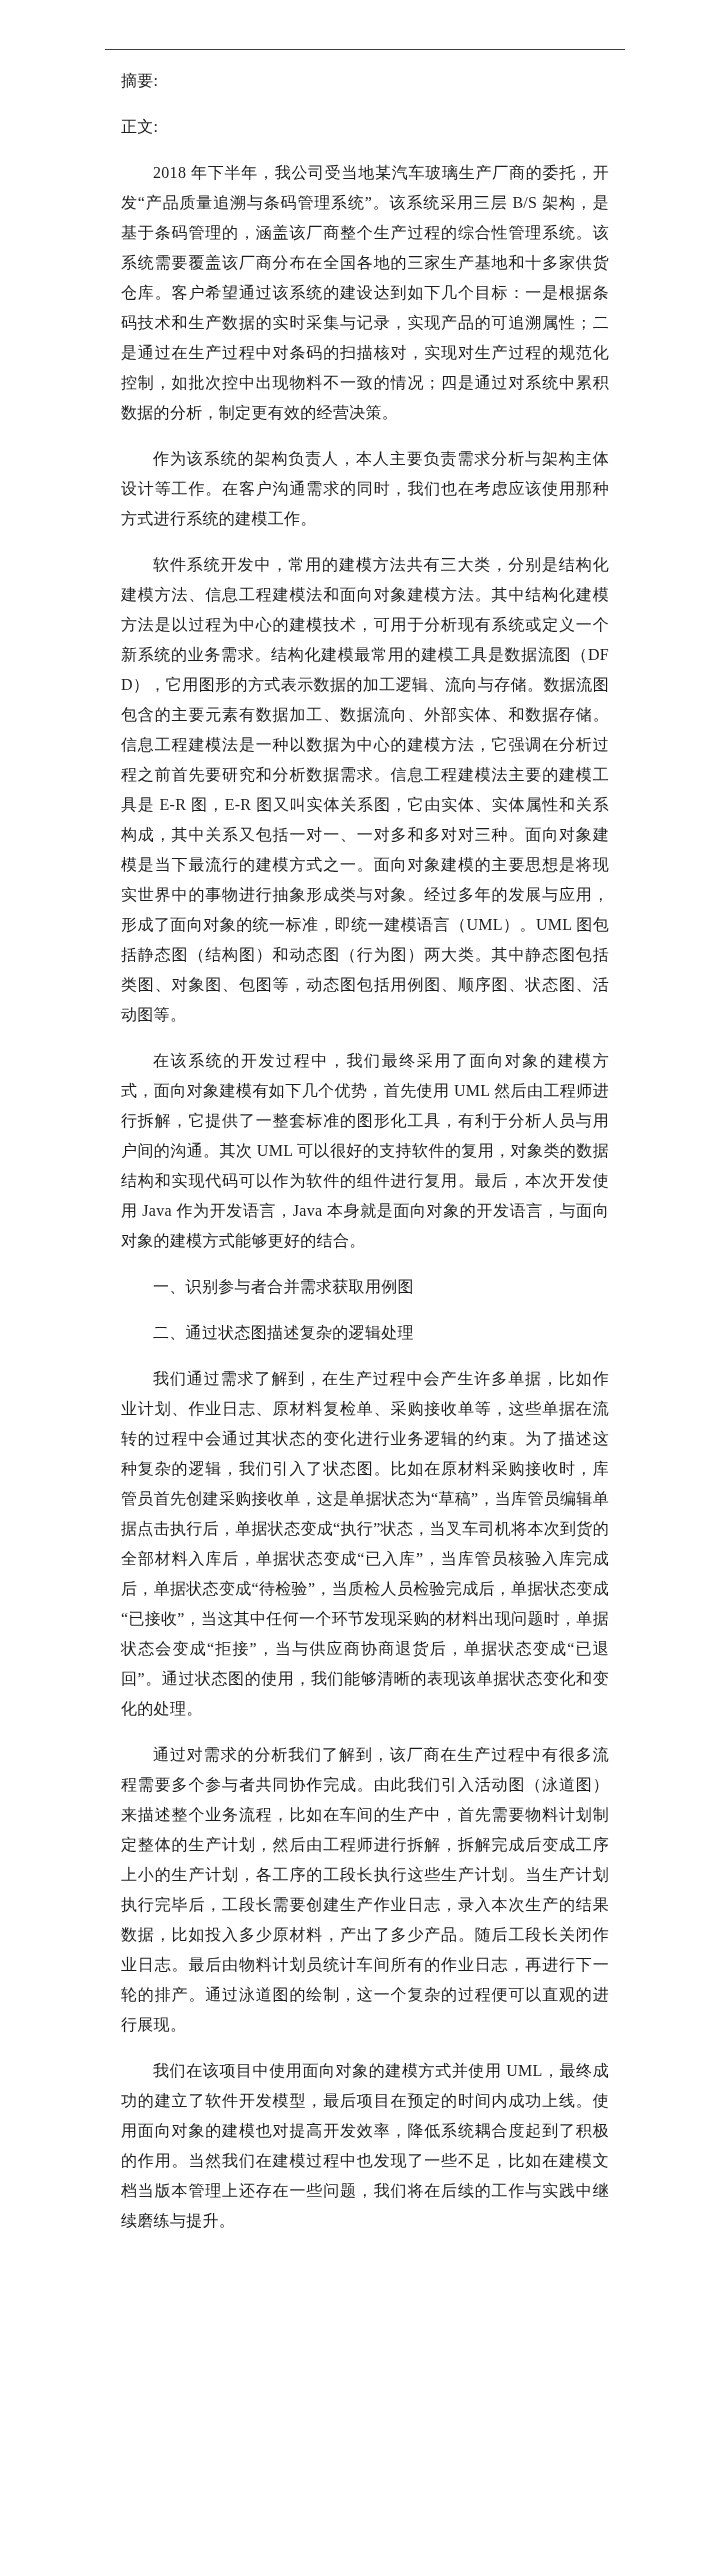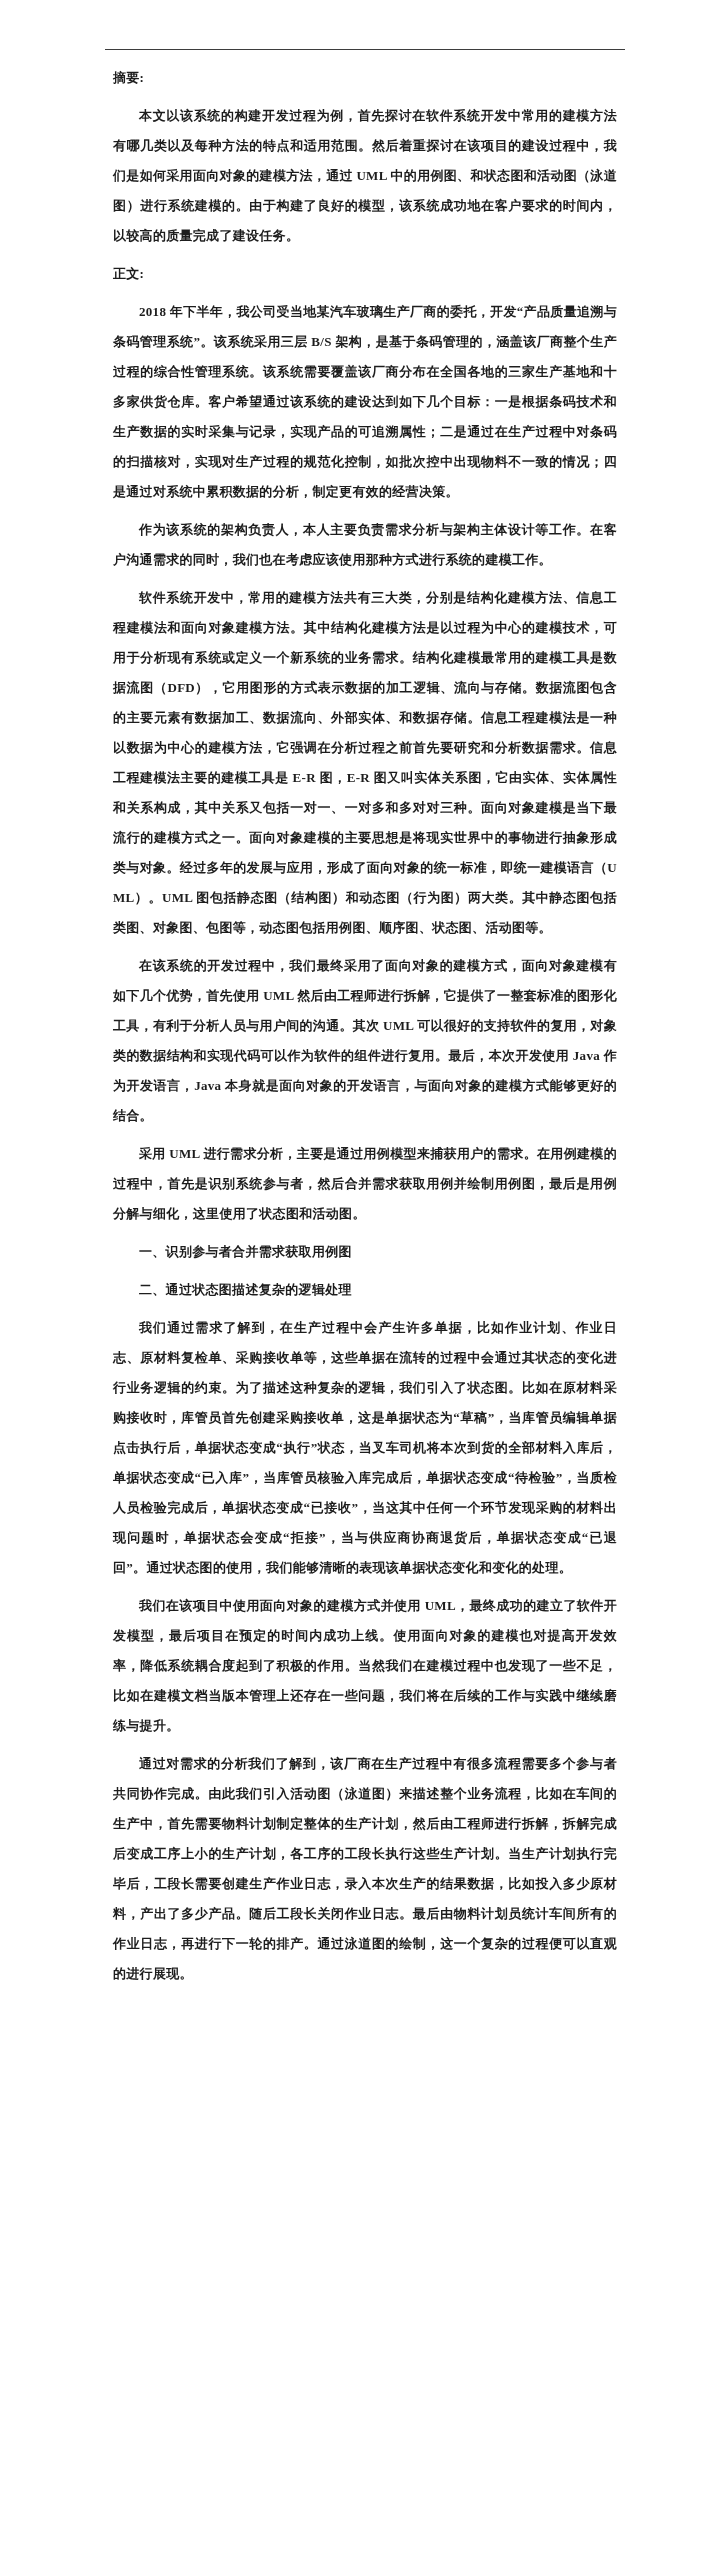--- a/index.html
+++ b/index.html
@@ -20,49 +20,46 @@
     left: 105px;
     top: 49px;
     width: 520px;
   }
   .rule {
     height: 0;
     border-top: 1.5px solid #3d3d3d;
     margin: 0 0 13px 0;
   }
   p {
-    margin: 8px;
-    font-size: 13px;
+    margin: 16px;
+    font-size: 16px;
     line-height: 30px;
     letter-spacing: 0.3px;
     text-align: justify;
     text-justify: inter-ideograph;
     word-break: break-all;
-    font-weight: bold;
   }
   .label {
     text-indent: 0;
   }
   .para, .heading {
     text-indent: 2em;
   }
 </style>
 </head>
 <body style="background: rgb(255, 255, 255); color: rgb(29, 29, 29);">
 
 <div class="content">
   <div class="rule" style="border-top-color: rgb(61, 61, 61);"></div>
 
   <p class="label">摘要:</p>
-  <p class="para">本文以该系统的构建开发过程为例，首先探讨在软件系统开发中常用的建模方法有哪几类以及每种方法的特点和适用范围。然后着重探讨在该项目的建设过程中，我们是如何采用面向对象的建模方法，通过 UML 中的用例图、和状态图和活动图（泳道图）进行系统建模的。由于构建了良好的模型，该系统成功地在客户要求的时间内，以较高的质量完成了建设任务。</p>
   <p class="label">正文:</p>
   <p class="para">2018 年下半年，我公司受当地某汽车玻璃生产厂商的委托，开发“产品质量追溯与条码管理系统”。该系统采用三层 B/S 架构，是基于条码管理的，涵盖该厂商整个生产过程的综合性管理系统。该系统需要覆盖该厂商分布在全国各地的三家生产基地和十多家供货仓库。客户希望通过该系统的建设达到如下几个目标：一是根据条码技术和生产数据的实时采集与记录，实现产品的可追溯属性；二是通过在生产过程中对条码的扫描核对，实现对生产过程的规范化控制，如批次控中出现物料不一致的情况；四是通过对系统中累积数据的分析，制定更有效的经营决策。</p>
   <p class="para">作为该系统的架构负责人，本人主要负责需求分析与架构主体设计等工作。在客户沟通需求的同时，我们也在考虑应该使用那种方式进行系统的建模工作。</p>
   <p class="para">软件系统开发中，常用的建模方法共有三大类，分别是结构化建模方法、信息工程建模法和面向对象建模方法。其中结构化建模方法是以过程为中心的建模技术，可用于分析现有系统或定义一个新系统的业务需求。结构化建模最常用的建模工具是数据流图（DFD），它用图形的方式表示数据的加工逻辑、流向与存储。数据流图包含的主要元素有数据加工、数据流向、外部实体、和数据存储。信息工程建模法是一种以数据为中心的建模方法，它强调在分析过程之前首先要研究和分析数据需求。信息工程建模法主要的建模工具是 E-R 图，E-R 图又叫实体关系图，它由实体、实体属性和关系构成，其中关系又包括一对一、一对多和多对对三种。面向对象建模是当下最流行的建模方式之一。面向对象建模的主要思想是将现实世界中的事物进行抽象形成类与对象。经过多年的发展与应用，形成了面向对象的统一标准，即统一建模语言（UML）。UML 图包括静态图（结构图）和动态图（行为图）两大类。其中静态图包括类图、对象图、包图等，动态图包括用例图、顺序图、状态图、活动图等。</p>
   <p class="para">在该系统的开发过程中，我们最终采用了面向对象的建模方式，面向对象建模有如下几个优势，首先使用 UML 然后由工程师进行拆解，它提供了一整套标准的图形化工具，有利于分析人员与用户间的沟通。其次 UML 可以很好的支持软件的复用，对象类的数据结构和实现代码可以作为软件的组件进行复用。最后，本次开发使用 Java 作为开发语言，Java 本身就是面向对象的开发语言，与面向对象的建模方式能够更好的结合。</p>
-  <p class="para">采用 UML 进行需求分析，主要是通过用例模型来捕获用户的需求。在用例建模的过程中，首先是识别系统参与者，然后合并需求获取用例并绘制用例图，最后是用例分解与细化，这里使用了状态图和活动图。</p>
   <p class="heading">一、识别参与者合并需求获取用例图</p>
   <p class="heading">二、通过状态图描述复杂的逻辑处理</p>
   <p class="para">我们通过需求了解到，在生产过程中会产生许多单据，比如作业计划、作业日志、原材料复检单、采购接收单等，这些单据在流转的过程中会通过其状态的变化进行业务逻辑的约束。为了描述这种复杂的逻辑，我们引入了状态图。比如在原材料采购接收时，库管员首先创建采购接收单，这是单据状态为“草稿”，当库管员编辑单据点击执行后，单据状态变成“执行”状态，当叉车司机将本次到货的全部材料入库后，单据状态变成“已入库”，当库管员核验入库完成后，单据状态变成“待检验”，当质检人员检验完成后，单据状态变成“已接收”，当这其中任何一个环节发现采购的材料出现问题时，单据状态会变成“拒接”，当与供应商协商退货后，单据状态变成“已退回”。通过状态图的使用，我们能够清晰的表现该单据状态变化和变化的处理。</p>
+  <p class="para">通过对需求的分析我们了解到，该厂商在生产过程中有很多流程需要多个参与者共同协作完成。由此我们引入活动图（泳道图）来描述整个业务流程，比如在车间的生产中，首先需要物料计划制定整体的生产计划，然后由工程师进行拆解，拆解完成后变成工序上小的生产计划，各工序的工段长执行这些生产计划。当生产计划执行完毕后，工段长需要创建生产作业日志，录入本次生产的结果数据，比如投入多少原材料，产出了多少产品。随后工段长关闭作业日志。最后由物料计划员统计车间所有的作业日志，再进行下一轮的排产。通过泳道图的绘制，这一个复杂的过程便可以直观的进行展现。</p>
   <p class="para">我们在该项目中使用面向对象的建模方式并使用 UML，最终成功的建立了软件开发模型，最后项目在预定的时间内成功上线。使用面向对象的建模也对提高开发效率，降低系统耦合度起到了积极的作用。当然我们在建模过程中也发现了一些不足，比如在建模文档当版本管理上还存在一些问题，我们将在后续的工作与实践中继续磨练与提升。</p>
-  <p class="para">通过对需求的分析我们了解到，该厂商在生产过程中有很多流程需要多个参与者共同协作完成。由此我们引入活动图（泳道图）来描述整个业务流程，比如在车间的生产中，首先需要物料计划制定整体的生产计划，然后由工程师进行拆解，拆解完成后变成工序上小的生产计划，各工序的工段长执行这些生产计划。当生产计划执行完毕后，工段长需要创建生产作业日志，录入本次生产的结果数据，比如投入多少原材料，产出了多少产品。随后工段长关闭作业日志。最后由物料计划员统计车间所有的作业日志，再进行下一轮的排产。通过泳道图的绘制，这一个复杂的过程便可以直观的进行展现。</p>
 </div>
 
 
 </body></html>

